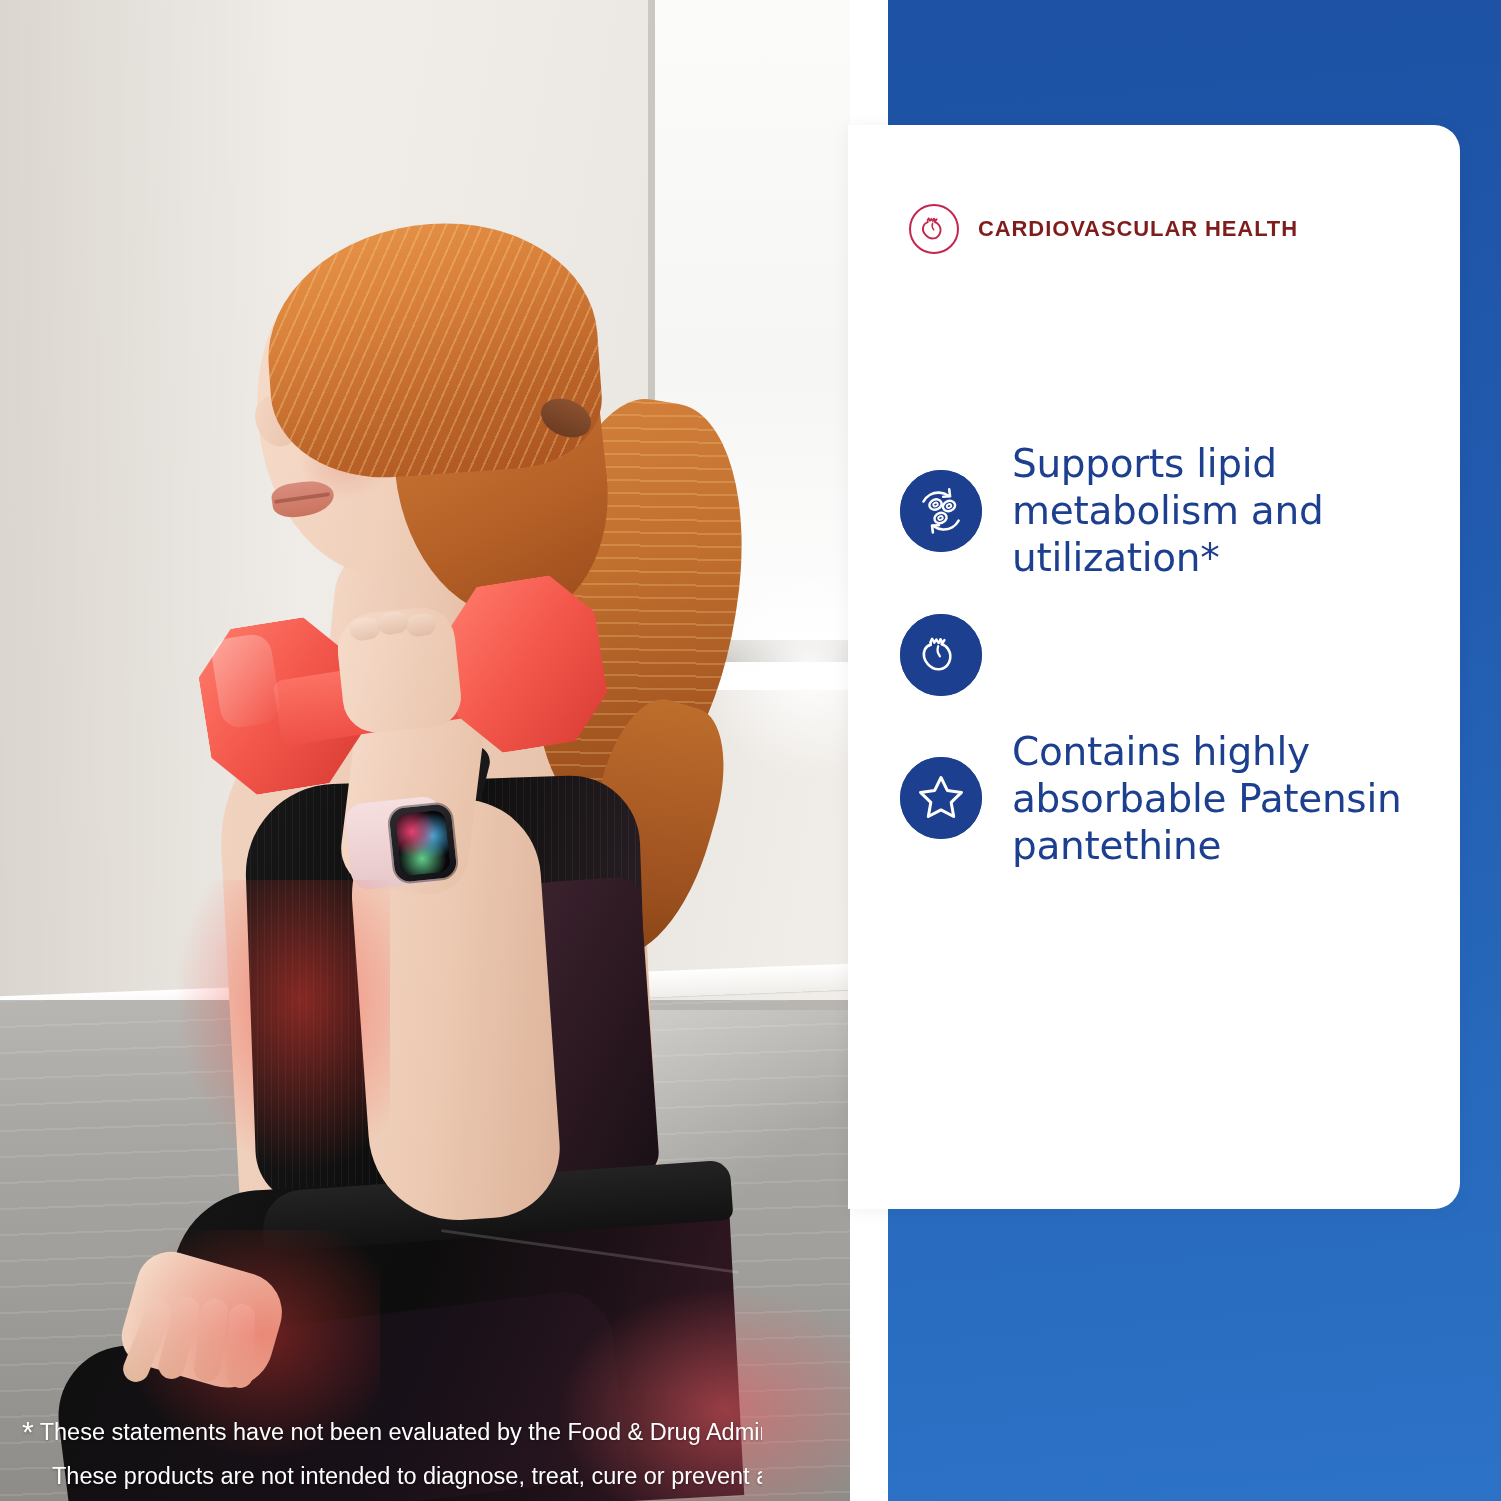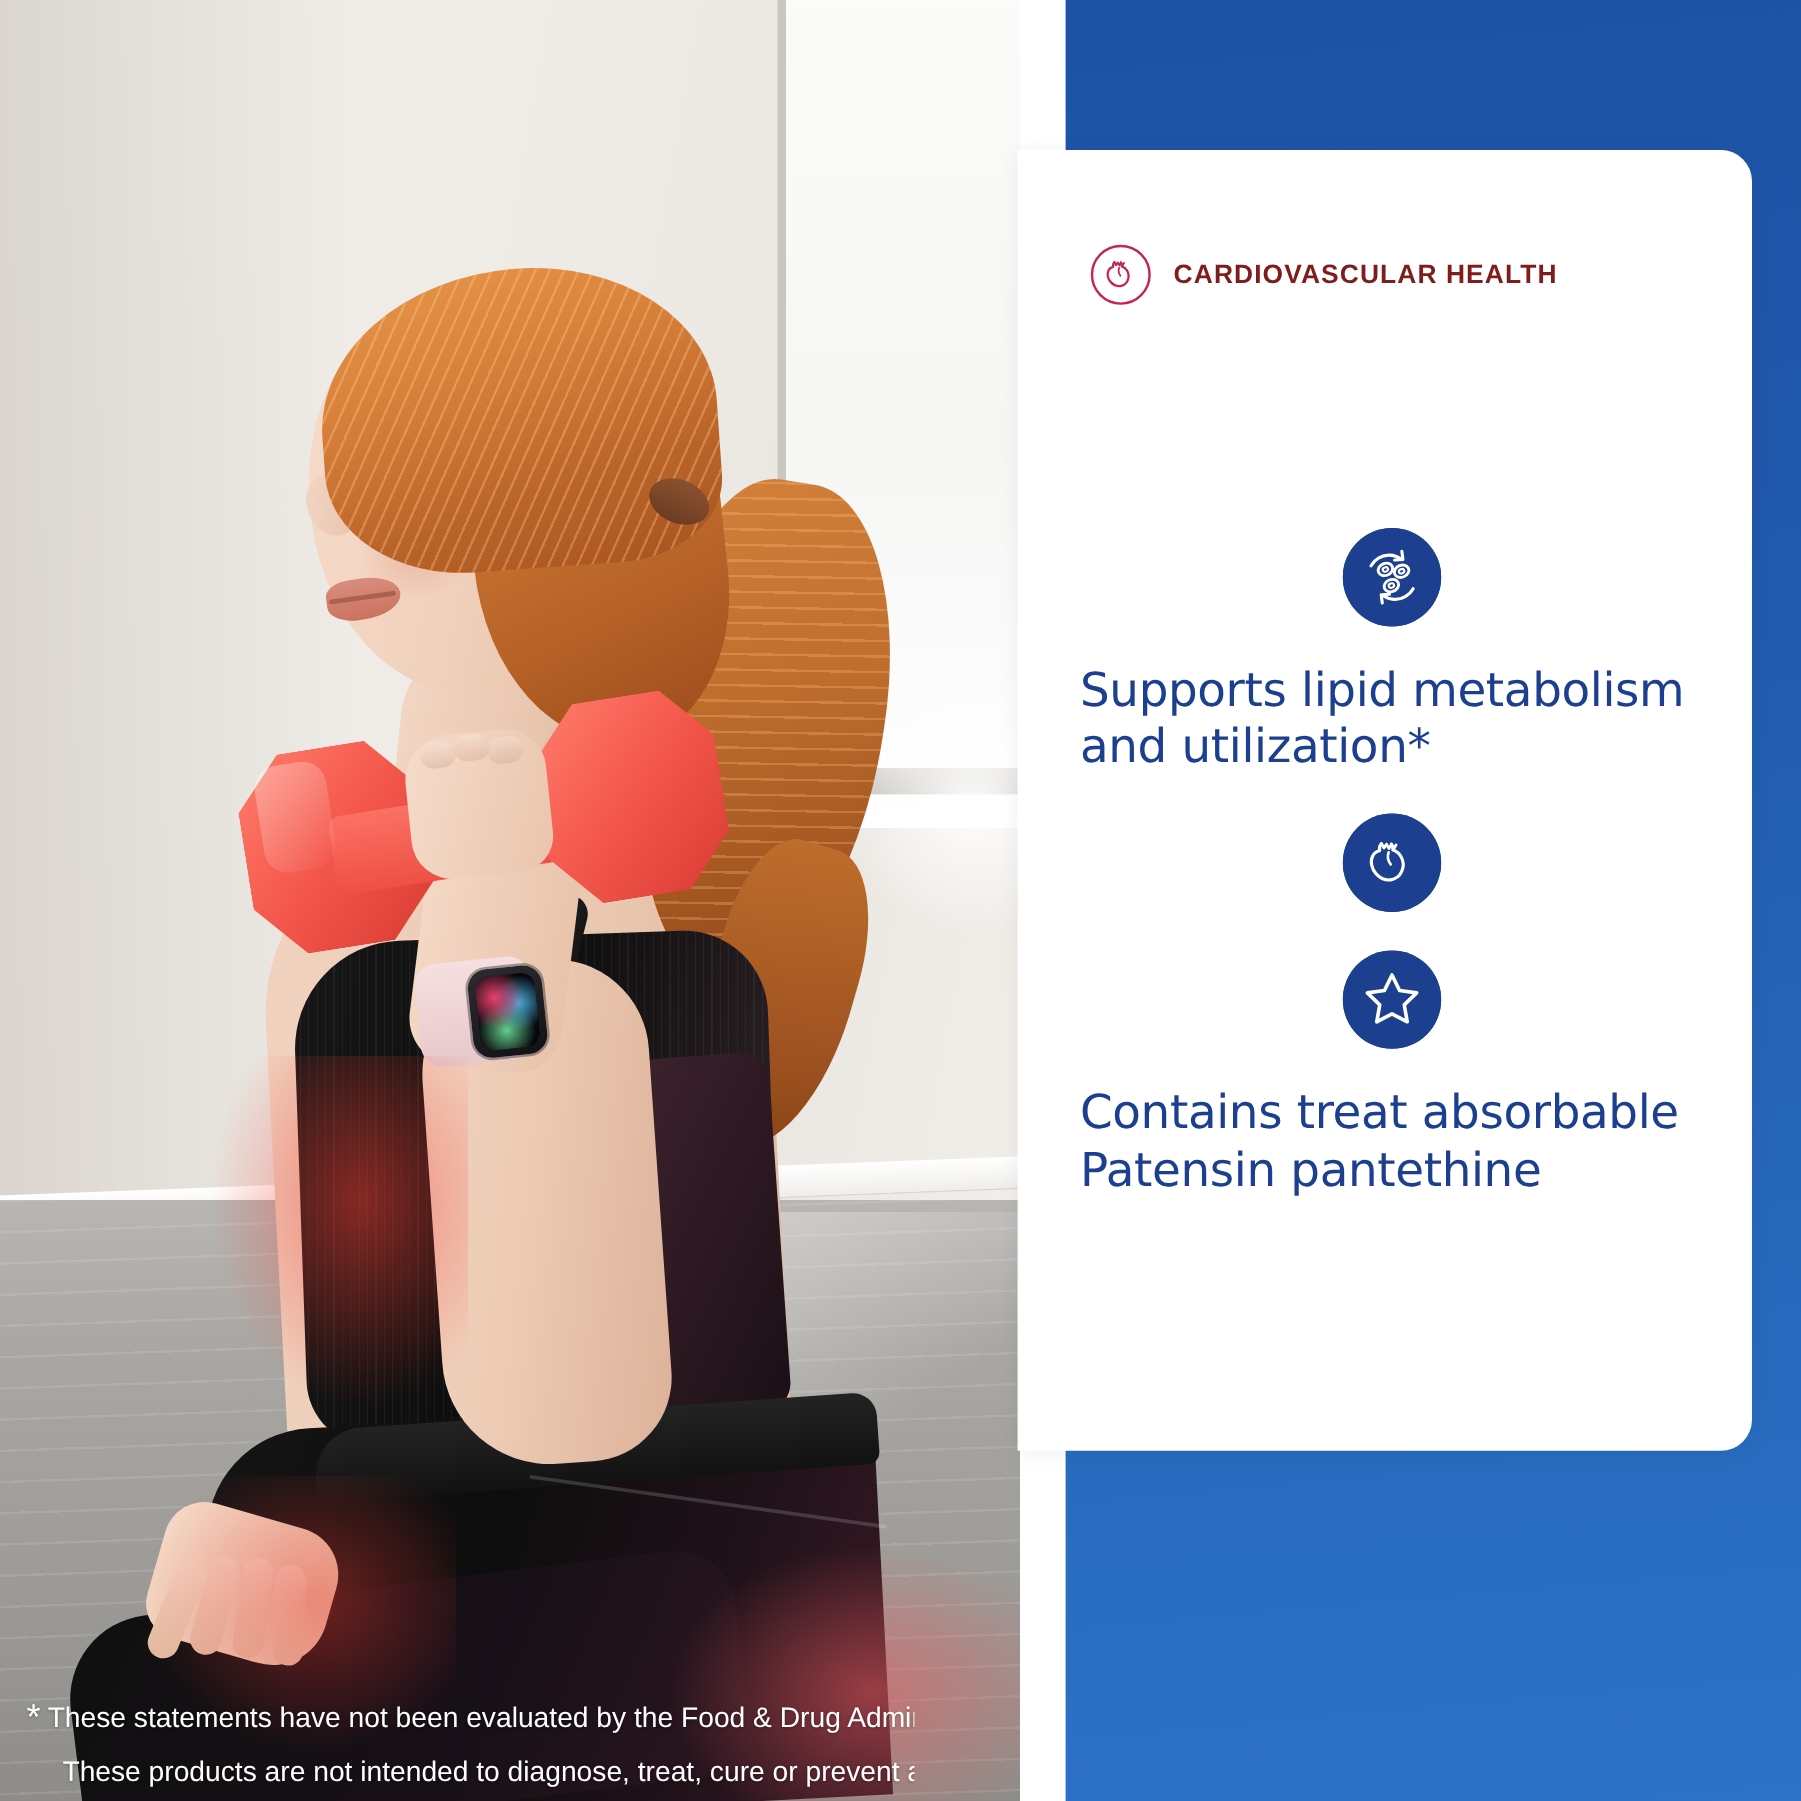--- a/index.html
+++ b/index.html
@@ -352,21 +352,21 @@
     font-size:75px; font-weight:bold; letter-spacing:-1.2px;
     color:#1c3f8f; line-height:1;
     font-family:"DejaVu Sans", sans-serif;
   }
 
   
   .benefits{
     position:absolute; left:900px; top:440px; width:520px;
   }
   .benefit{
-    display:flex; align-items:center; gap:30px; margin-bottom:32px;flex-direction:column;
+    display:flex; align-items:center; gap:30px; margin-bottom:32px;
   }
   .benefit:last-child{ margin-bottom:0; }
   .b-icon{
     width:82px; height:82px; flex:0 0 82px; border-radius:50%;
     background:#1c3f8f; display:flex; align-items:center; justify-content:center;
   }
   .b-text{
     font-size:39px; line-height:1.21; color:#1c3f8f; font-weight:400;
     font-family:"DejaVu Sans", sans-serif; letter-spacing:-.3px;
   }
@@ -516,21 +516,21 @@
       </span>
     </div>
 
     <div class="benefit">
       <span class="b-icon">
         <svg viewBox="0 0 82 82" width="82" height="82">
           <circle cx="41" cy="41" r="41" fill="#1c3f8f"></circle>
           <path d="M41 20.5l6.3 12.9 14.2 2-10.3 10 2.5 14.1L41 52.9 28.3 59.5l2.5-14.1-10.3-10 14.2-2z" fill="none" stroke="#fff" stroke-width="3" stroke-linejoin="round"></path>
         </svg>
       </span>
-      <span class="b-text">Contains treat absorbable Patensin pantethine</span>
+      <span class="b-text">Contains highly absorbable Patensin pantethine</span>
     </div>
 
   </div>
 
   <div class="disclaimer">
     <div class="disc-clip">
       <div>
         <span class="star">*</span><span>These statements have not been evaluated by the Food &amp; Drug Administration.</span>
       </div>
       <div class="disc-line2">These products are not intended to diagnose, treat, cure or prevent any disease.</div>

